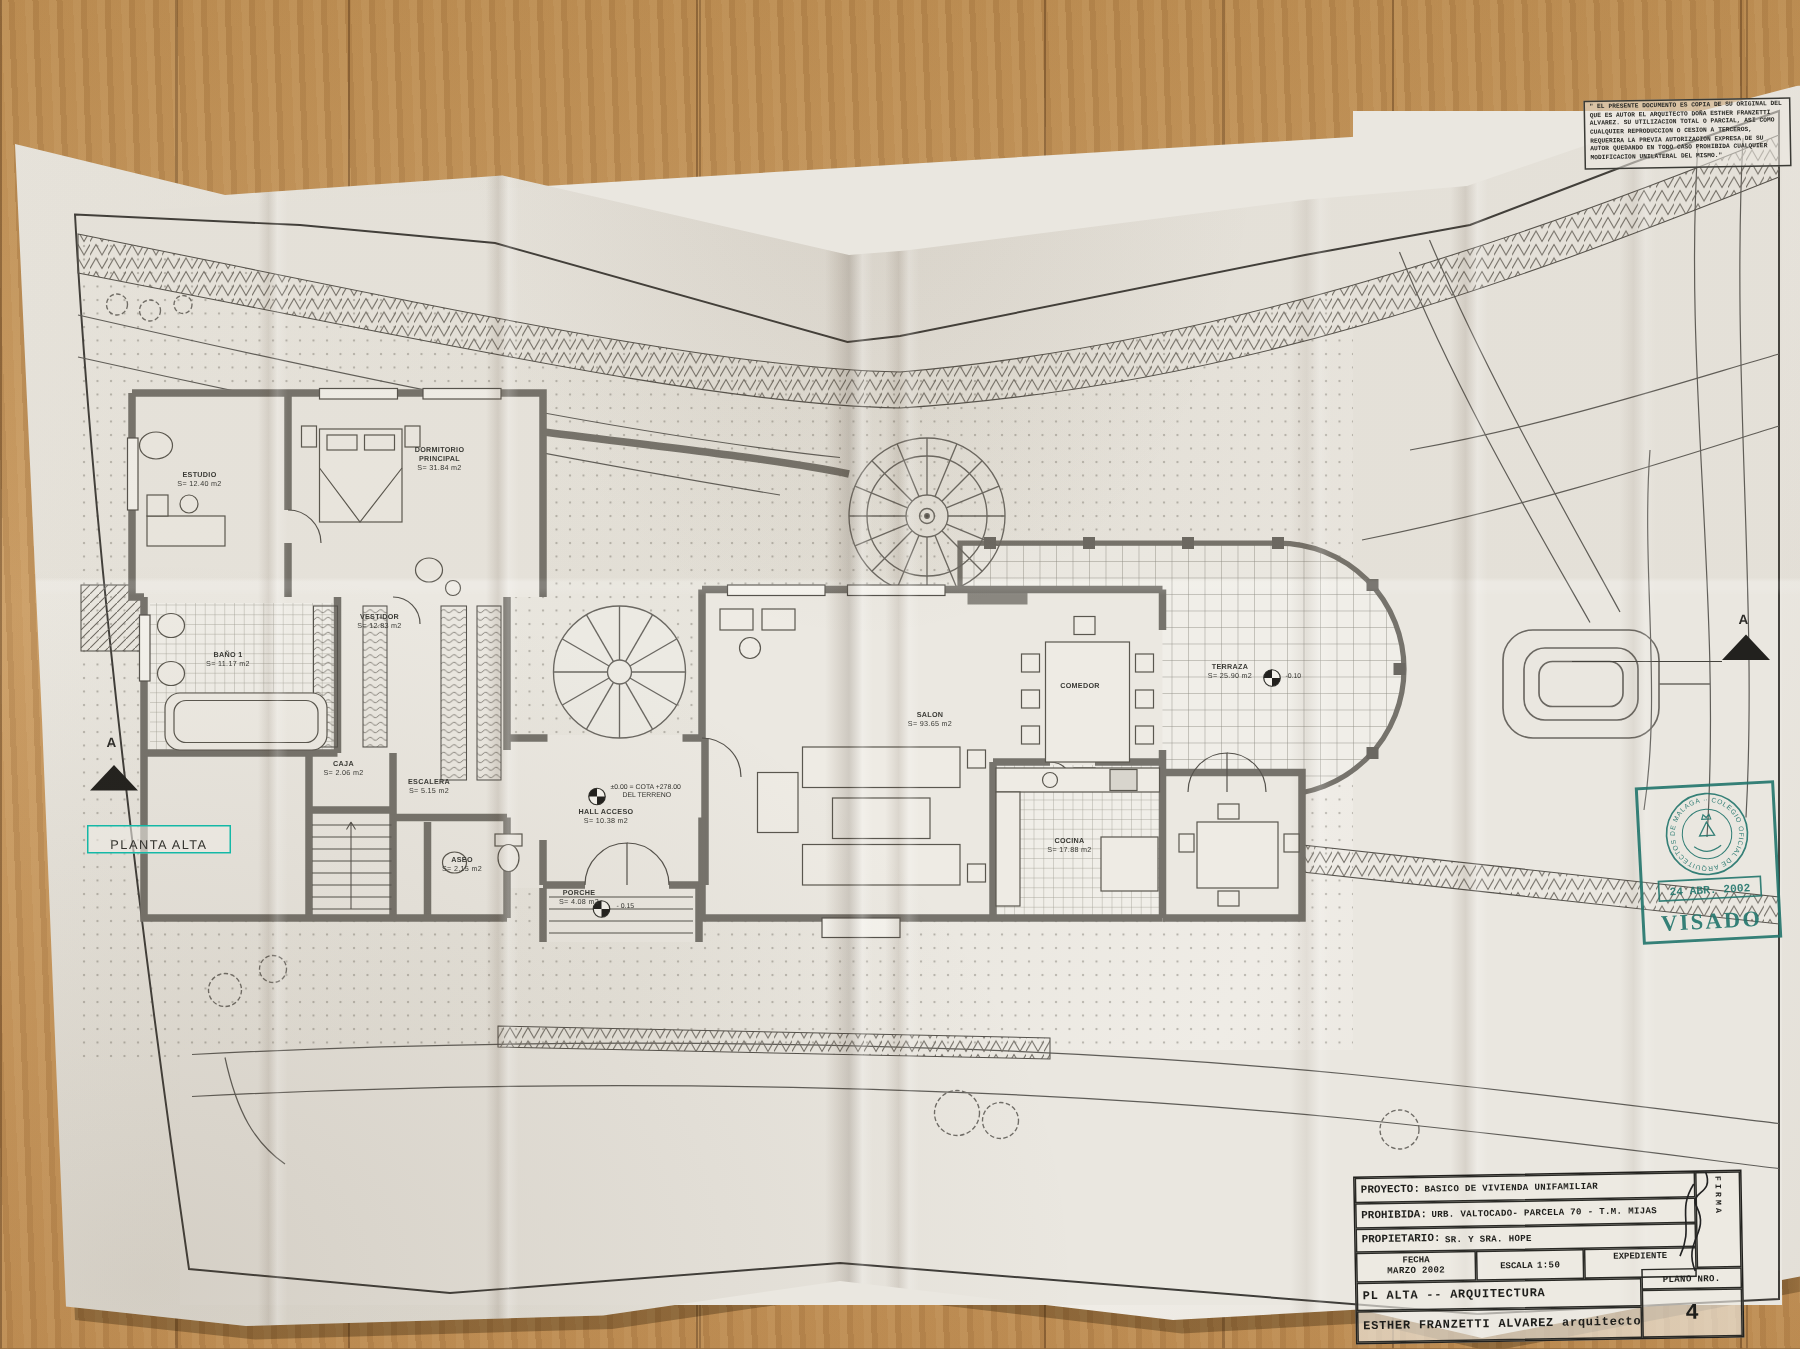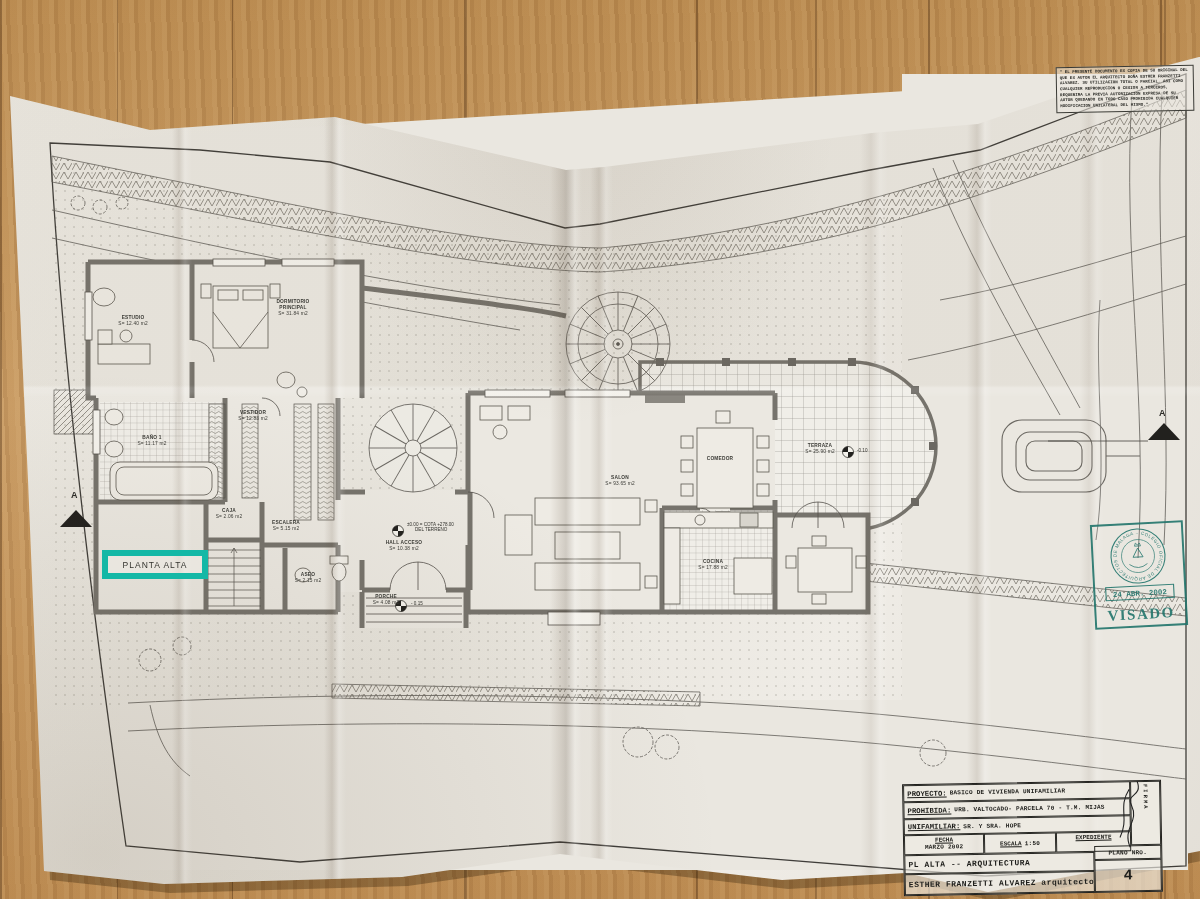--- a/index.html
+++ b/index.html
@@ -36,38 +36,38 @@
       radial-gradient(ellipse at 8% 95%, rgba(90,70,45,.15), rgba(0,0,0,0) 40%),
       radial-gradient(ellipse at 48% 9%, rgba(90,70,45,.10), rgba(0,0,0,0) 30%);}
   
   .lbl{position:absolute;transform:translate(-50%,-50%);text-align:center;
        font-size:4.8px;line-height:1.3;color:#3a3a35;letter-spacing:.2px;
        display:flex;flex-direction:column;white-space:nowrap;}
   .lbl .nm{font-weight:bold;}
   .lbl.wrap{white-space:normal;width:48px;}
   .ann{position:absolute;font-size:4.6px;color:#33332e;white-space:nowrap;}
   .planta-box{position:absolute;left:58px;top:550px;width:94px;height:17px;
-       border:6px solid #14b8a6;display:flex;align-items:center;justify-content:center;
-       font-size:8.5px;letter-spacing:1px;color:#33332e;background:rgba(238,235,228,.6);margin-left:44px;}
+       border:1px solid #14b8a6;display:flex;align-items:flex-end;justify-content:center;
+       font-size:8.5px;letter-spacing:1px;color:#33332e;background:rgba(238,235,228,.6);}
   .sec-letter{position:absolute;font-size:9px;color:#2e2d29;font-weight:bold;}
   
   .disclaimer{position:absolute;left:1056px;top:66px;width:130px;height:40px;
       border:1px solid #3a3a35;padding:2px 3px;transform:rotate(-1deg);
       font-family:"Liberation Mono",monospace;font-size:4.2px;line-height:1.35;
       font-weight:bold;color:#2c2c28;background:rgba(236,233,226,.55);}
   
   .stamp{position:absolute;left:1092px;top:522px;width:94px;height:106px;
       transform:rotate(-3deg);opacity:.9;}
   
   .titleblock{position:absolute;left:903px;top:782px;width:257px;height:110px;
       transform:rotate(-1deg);background:rgba(238,235,228,.65);
       border:1.5px solid #22211e;font-family:"Liberation Mono",monospace;color:#1e1e1b;}
   .tb-cell{position:absolute;border:0.8px solid #2a2a26;display:flex;align-items:center;
       padding:0 3px;box-sizing:border-box;overflow:hidden;white-space:nowrap;}
-  .tb-label{font-size:7.3px;font-weight:bold;margin-right:3px;text-decoration:underline;}
+  .tb-label{font-size:7.3px;font-weight:bold;margin-right:3px;}
   .tb-val{font-size:6.1px;font-weight:bold;letter-spacing:.2px;}
   .tb-stack{flex-direction:column;justify-content:flex-start;padding-top:1px;}
   .tb-stack .tb-label{margin:0;font-size:6px;}
   .tb-big{font-size:8px;font-weight:bold;letter-spacing:.5px;}
   .firma-cell{flex-direction:column;justify-content:flex-start;align-items:center;padding-top:2px;}
   .firma-vert{writing-mode:vertical-rl;font-size:5.5px;font-weight:bold;letter-spacing:2px;}
   .plano-big{justify-content:center;font-size:15px;font-weight:bold;}
   .signature-svg{position:absolute;left:196px;top:-4px;pointer-events:none;}
 </style>
 </head>
@@ -457,21 +457,21 @@
   <div class="titleblock">
     <div class="tb-cell" style="left:0;top:0;width:227px;height:17px">
       <span class="tb-label">PROYECTO:</span>
       <span class="tb-val">BASICO  DE VIVIENDA UNIFAMILIAR</span>
       </div>
     <div class="tb-cell" style="left:0;top:17px;width:227px;height:17px">
       <span class="tb-label">PROHIBIDA:</span>
       <span class="tb-val">URB. VALTOCADO- PARCELA 70 - T.M.  MIJAS</span>
       </div>
     <div class="tb-cell" style="left:0;top:34px;width:227px;height:16px">
-      <span class="tb-label">UNIFAMILIAR:</span>
+      <span class="tb-label">PROPIETARIO:</span>
       <span class="tb-val">SR. Y SRA.  HOPE</span>
       </div>
     <div class="tb-cell tb-stack" style="left:0;top:50px;width:80px;height:20px;align-items:center">
       <span class="tb-label">FECHA</span>
       <span class="tb-val">MARZO 2002</span>
       </div>
     <div class="tb-cell" style="left:80px;top:50px;width:72px;height:20px;justify-content:center">
       <span class="tb-label" style="font-size:6px">ESCALA</span>
       <span class="tb-val">1:50</span>
       </div>

